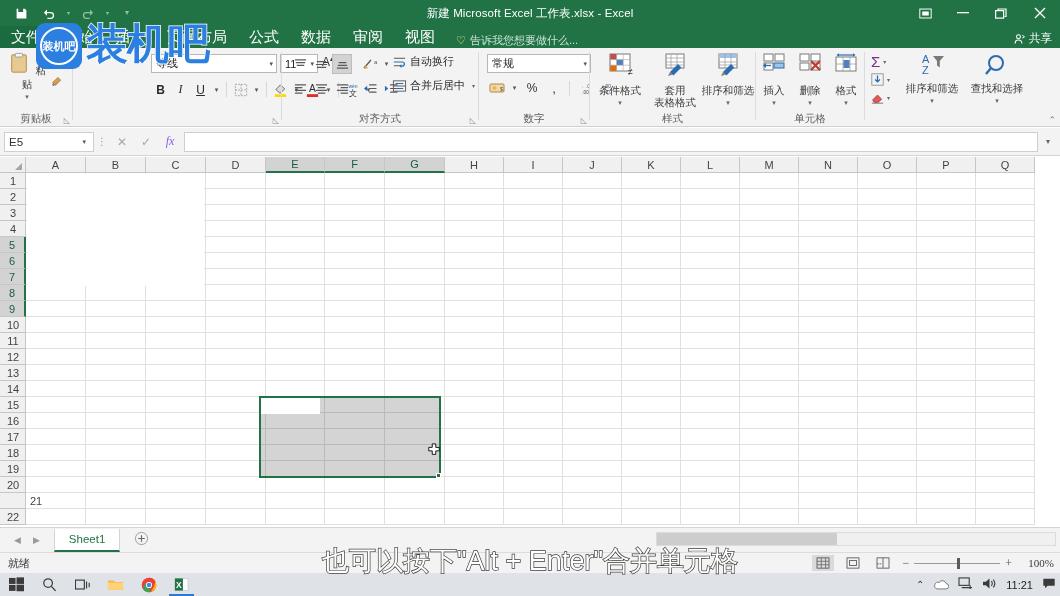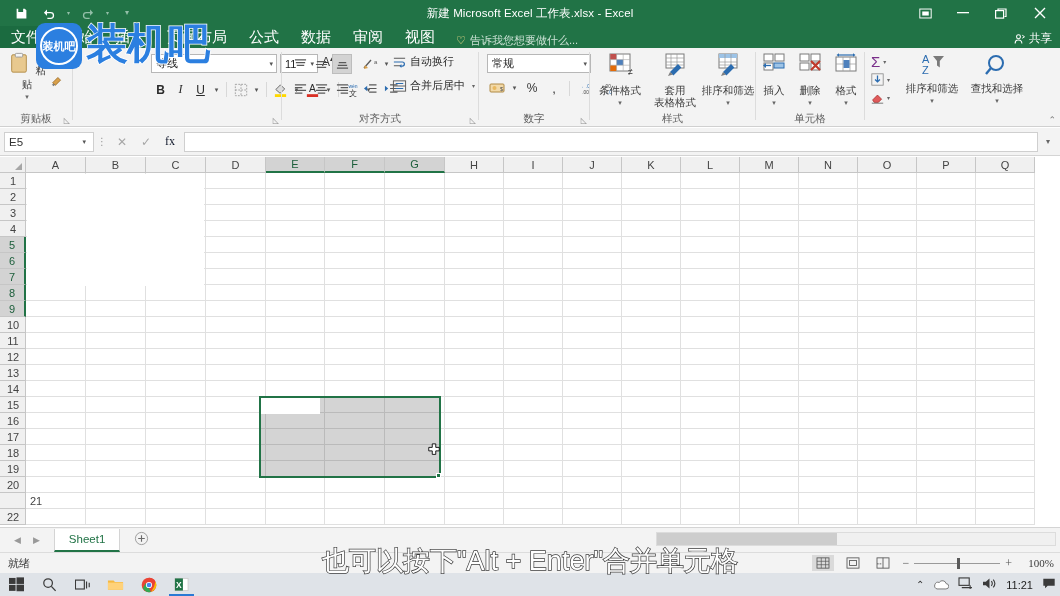--- a/index.html
+++ b/index.html
@@ -148,21 +148,21 @@
     position: absolute; top: 128px; left: 0; width: 1060px; height: 28px;
     background: #f3f3f3; border-bottom: 1px solid #d4d4d4;
     display: flex; align-items: center; padding: 0 4px;
   }
   .namebox {
     width: 90px; height: 20px; background: #fff; border: 1px solid #cfcfcf;
     display: flex; align-items: center; padding: 0 4px; font-size: 11.5px; color: #333;
   }
   .fb-dots { width: 16px; text-align: center; color: #9a9a9a; font-size: 10px; }
   .fb-ico { width: 24px; text-align: center; color: #a6a6a6; font-size: 12px; }
-  .fb-ico.fx { color: #0f172a; font-family: "Liberation Serif", serif; }
+  .fb-ico.fx { color: #8b5cf6; font-style: italic; font-family: "Liberation Serif", serif; }
   .fb-input {
     flex: 1; height: 20px; background: #fff; border: 1px solid #cfcfcf;
     margin-left: 2px; margin-right: 2px;
   }
   .fb-expand { width: 16px; text-align: center; font-size: 8px; color: #666; }
 
   
   .gridwrap {
     position: absolute; top: 157px; left: 0; width: 1060px; height: 370px;
     background: #ffffff; overflow: hidden;

